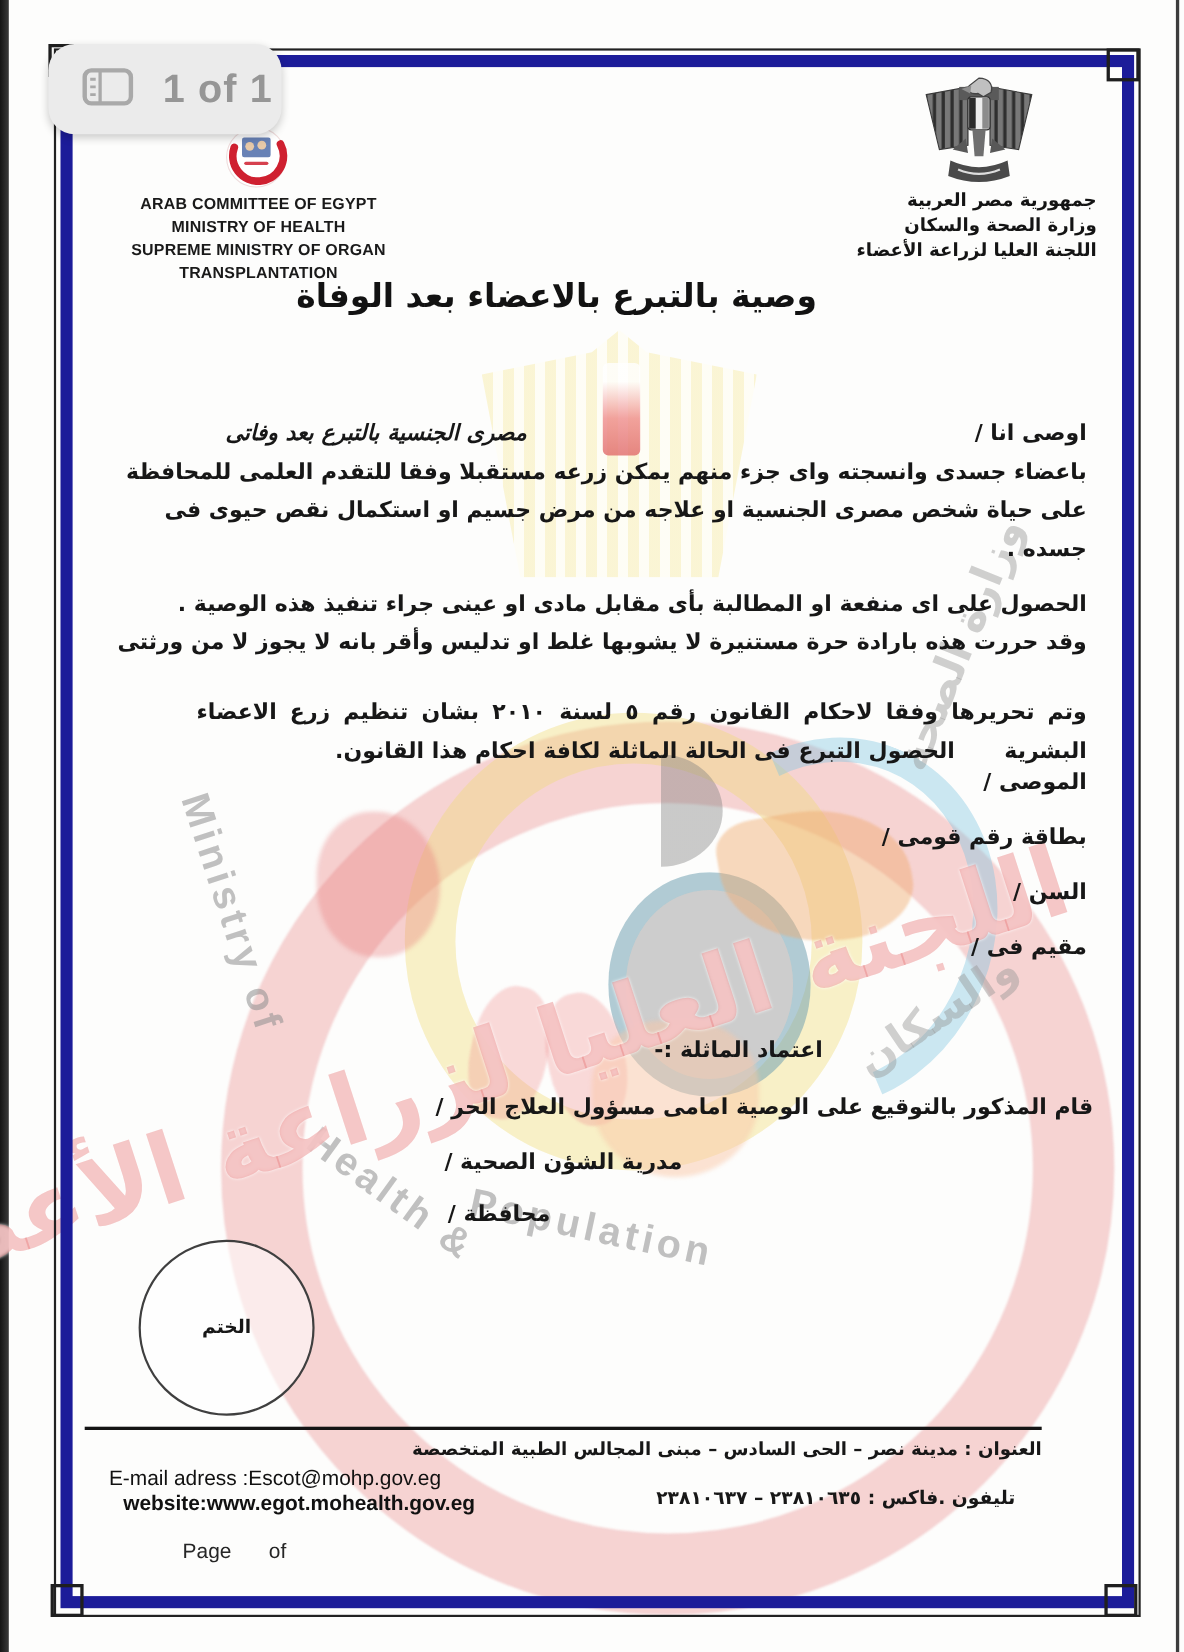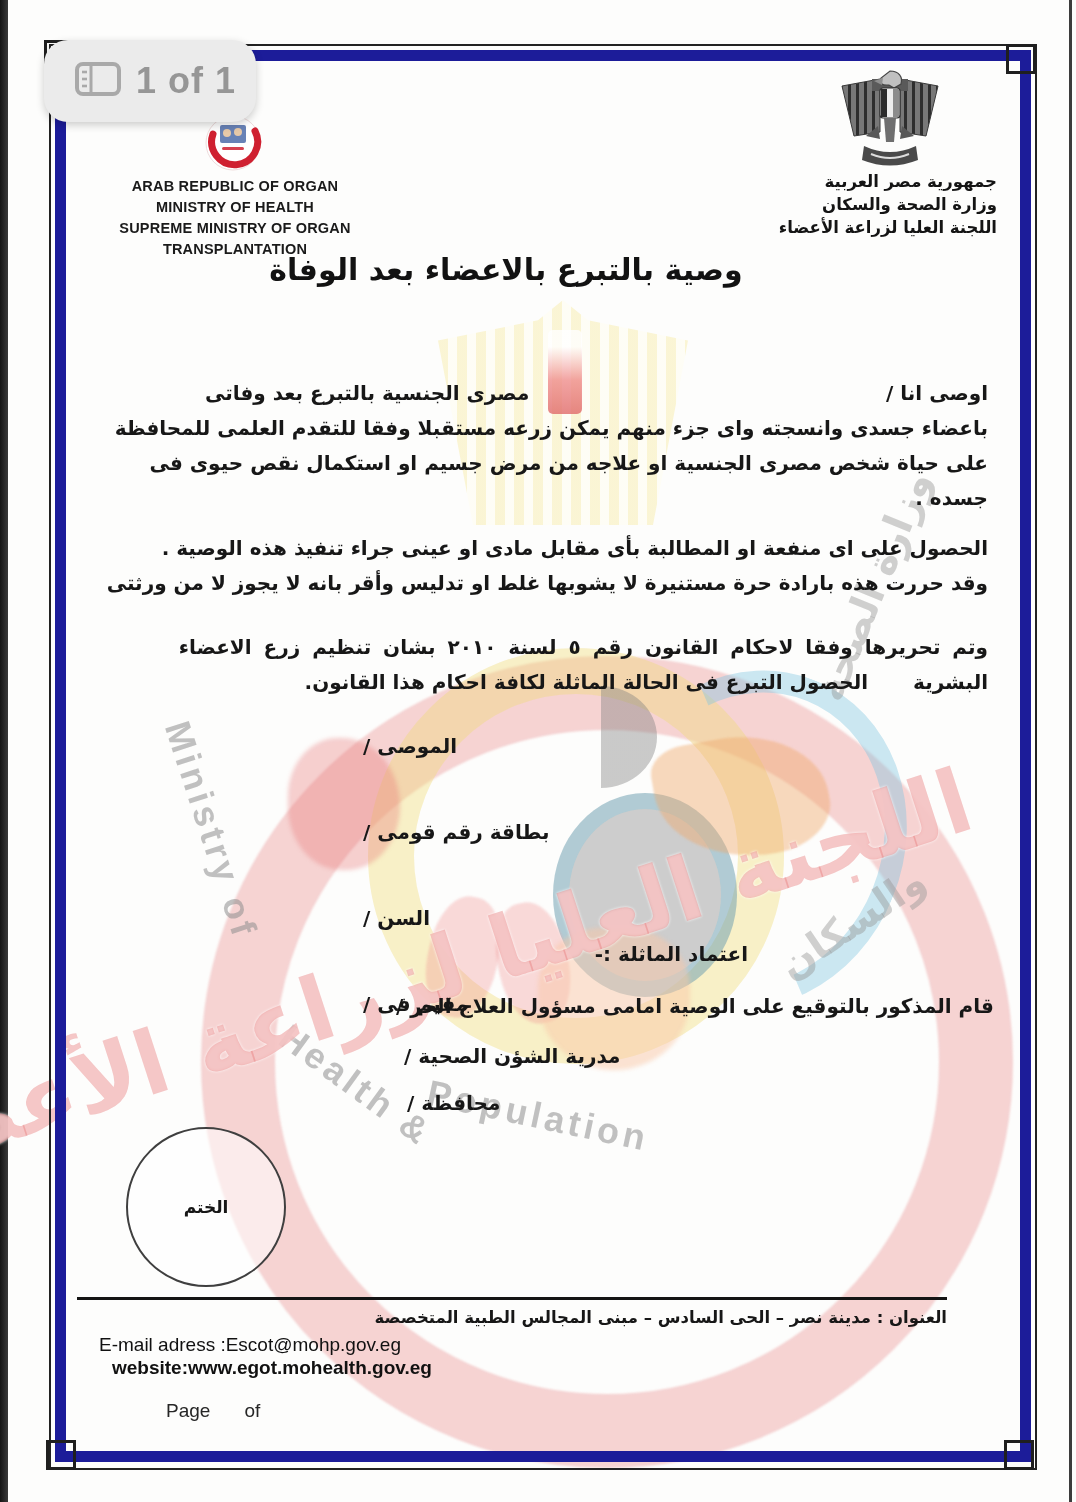--- a/index.html
+++ b/index.html
@@ -9,43 +9,43 @@
   
   .edge-left{position:absolute;left:0;top:0;width:8px;height:1502px;background:linear-gradient(90deg,#141414,#3a3a3a);}
   .edge-right{position:absolute;left:1069px;top:0;width:3px;height:1502px;background:#3c3c3c;}
   
   .frame-black{position:absolute;left:49px;top:44px;width:984px;height:1422px;border:2px solid #222;z-index:2;}
   .frame-blue{position:absolute;left:55px;top:50px;width:954px;height:1390px;border:11px solid #1c1c99;z-index:2;}
   .corner{position:absolute;width:24px;height:24px;border:3px solid #1f1f1f;background:transparent;z-index:3;}
   
   .badge{position:absolute;left:44px;top:40px;width:212px;height:82px;background:#ebebeb;
          border-radius:24px;box-shadow:0 3px 8px rgba(0,0,0,.20);z-index:10;
-         display:flex;align-items:center;gap:14px;padding-left:30px;box-sizing:border-box;}
+         display:flex;align-items:center;gap:26px;padding-left:30px;box-sizing:border-box;}
   .badge-label{font-size:36px;color:#969696;font-weight:600;letter-spacing:1px;}
   
   .hdr-en{position:absolute;left:60px;top:176px;width:350px;text-align:center;z-index:5;
           font-weight:bold;font-size:14.5px;line-height:21px;color:#1a1a1a;letter-spacing:.2px;}
   .hdr-ar{position:absolute;right:79px;top:170px;text-align:right;z-index:5;
           font-family:"DejaVu Sans",sans-serif;direction:rtl;font-weight:bold;font-size:16.5px;line-height:23px;color:#141414;}
   .moh-logo{position:absolute;left:204px;top:114px;z-index:4;}
   .eagle{position:absolute;left:836px;top:70px;z-index:4;}
   
   .doc-title{position:absolute;left:106px;top:252px;width:800px;text-align:center;z-index:5;
              font-family:"DejaVu Sans",sans-serif;direction:rtl;font-weight:bold;font-size:30px;color:#121212;}
   
   .ar{font-family:"DejaVu Sans",sans-serif;direction:rtl;font-weight:bold;color:#171717;}
   .para{position:absolute;left:105px;width:883px;text-align:right;font-size:20px;line-height:35px;z-index:5;}
   .para .ln{height:35px;}
   .p1row{display:flex;justify-content:space-between;}
-  .p1row .left-part{margin-left:100px;}
+  .p1row .left-part{margin-left:100px;font-style:italic;}
   .p3-l1{word-spacing:5px;}
   .p3-l2{padding-right:120px;}
   
   .form-block{position:absolute;left:105px;top:698px;width:883px;z-index:5;font-size:20px;}
-  .form-line{text-align:left;padding-left:258px;height:50px;margin-top:36px;}
+  .form-line{text-align:right;padding-left:258px;height:50px;}
   
   .approval-h{position:absolute;right:328px;top:942px;z-index:5;font-size:20px;}
   .approval-1{position:absolute;left:396px;top:994px;z-index:5;font-size:20px;}
   .approval-2{position:absolute;left:404px;top:1044px;z-index:5;font-size:20px;}
   .approval-3{position:absolute;left:407px;top:1091px;z-index:5;font-size:20px;}
   
   .stamp{position:absolute;left:126px;top:1127px;width:156px;height:156px;border:2px solid #3f3f3f;border-radius:50%;
          display:flex;align-items:center;justify-content:center;z-index:5;background:rgba(255,255,255,.55);}
   .stamp-label{font-size:17px;}
   
@@ -171,21 +171,21 @@
       <rect x="57" y="19" width="6" height="28" fill="#8c8c8c"></rect>
       <path d="M48 48 L60 48 L58 72 L50 72 Z" fill="#6f6f6f"></path>
       <path d="M42 56 l-12 10 14 3 Z" fill="#585858"></path>
       <path d="M66 56 l12 10 -14 3 Z" fill="#585858"></path>
       <path d="M28 76 q26 12 52 0 l2 14 q-28 11 -56 0 Z" fill="#4a4a4a"></path>
       <path d="M35 84 q19 8 38 0" stroke="#dddddd" stroke-width="2" fill="none"></path>
     </svg>
   </div>
 
   <div class="hdr-en">
-    <div>ARAB REPUBLIC OF ORGAN</div>
+    <div>ARAB COMMITTEE OF EGYPT</div>
     <div>MINISTRY OF HEALTH</div>
     <div>SUPREME MINISTRY OF ORGAN</div>
     <div>TRANSPLANTATION</div>
   </div>
   <div class="hdr-ar">
     <div>جمهورية مصر العربية</div>
     <div>وزارة الصحة والسكان</div>
     <div>اللجنة العليا لزراعة الأعضاء</div>
   </div>
 
@@ -222,19 +222,20 @@
   <div class="approval-1 ar">قام المذكور بالتوقيع على الوصية امامى مسؤول العلاج الحر /</div>
   <div class="approval-2 ar">مدرية الشؤن الصحية /</div>
   <div class="approval-3 ar">محافظة /</div>
 
   <div class="stamp">
     <span class="stamp-label ar">الختم</span>
   </div>
 
   <div class="footer-line"></div>
   <div class="ft-ar1 ar">العنوان : مدينة نصر – الحى السادس – مبنى المجالس الطبية المتخصصة</div>
+  <div class="ft-ar2 ar">تليفون .فاكس :  ٢٣٨١٠٦٣٥ – ٢٣٨١٠٦٣٧</div>
   <div class="ft-email">E-mail adress :Escot@mohp.gov.eg</div>
   <div class="ft-web">website:www.egot.mohealth.gov.eg</div>
   <div class="ft-page">
     <span>Page</span><span class="of">of</span>
   </div>
 
 </div>
 
 </body></html>

